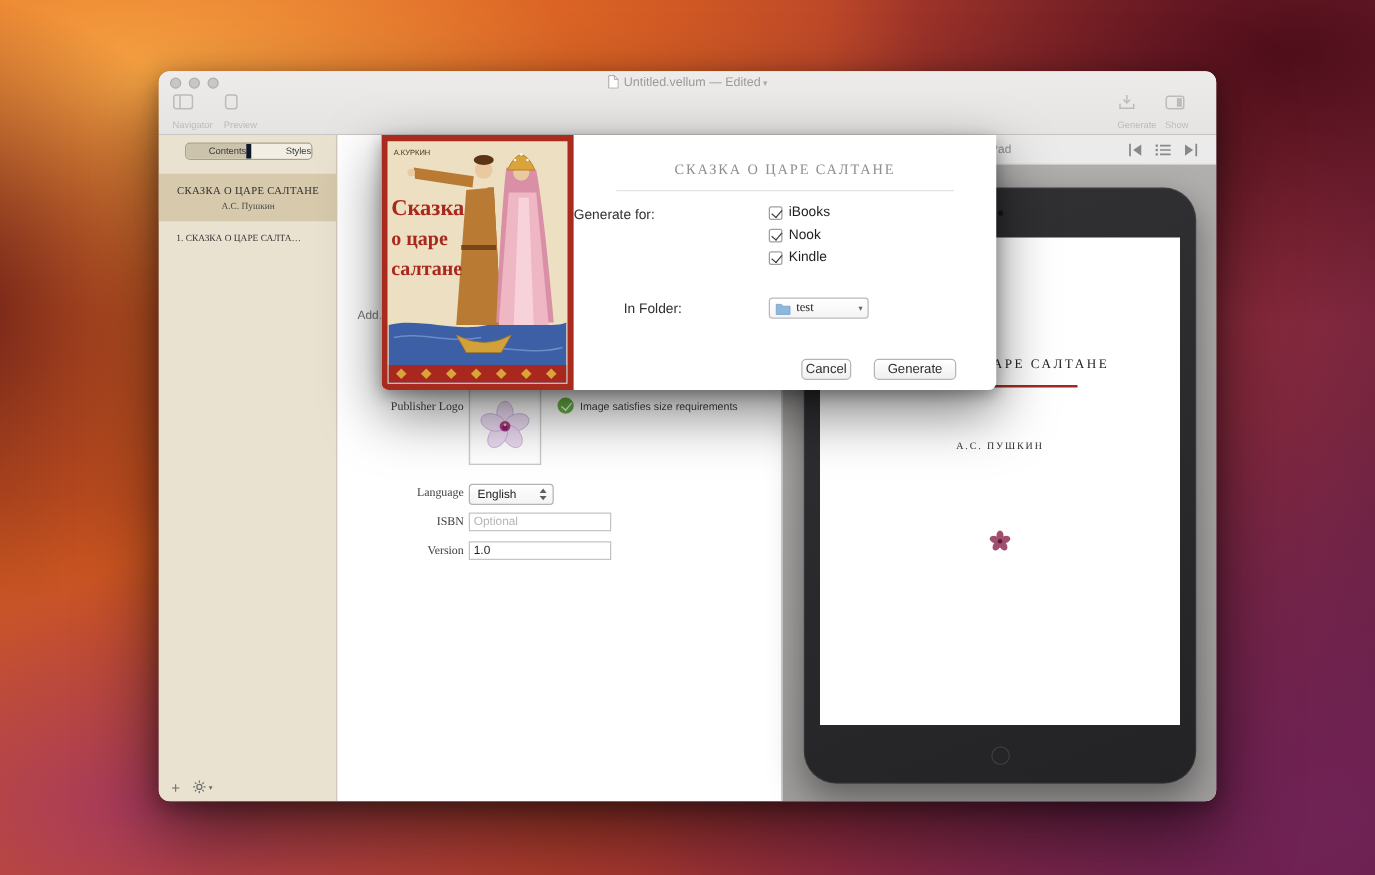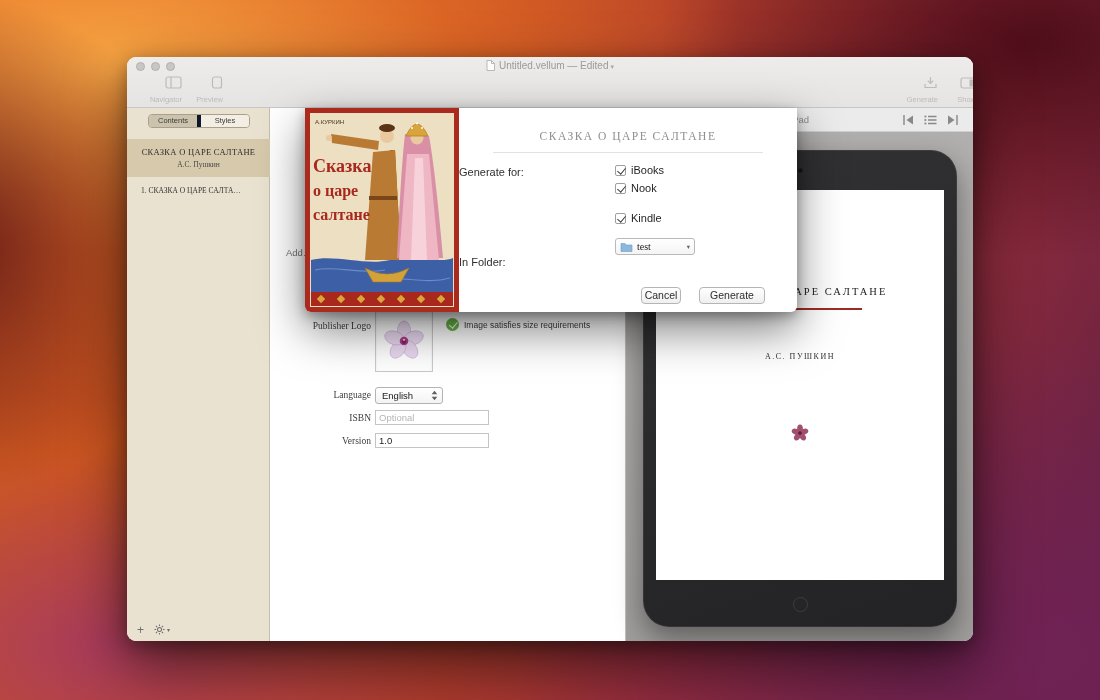--- a/index.html
+++ b/index.html
@@ -26,33 +26,33 @@
     background:linear-gradient(#eeecea,#e6e4e2); border-bottom:1px solid #c9c7c5; }
 
   .traffic { position:absolute; left:9px; top:5px; display:flex; gap:6px; }
   .tl { width:9px; height:9px; border-radius:50%; background:#c9c7c4; border:.5px solid #b0aeac; }
 
   .win-title { position:absolute; left:0; right:0; top:3px; text-align:center;
     font-size:10px; color:#9a9a9a; }
   .win-title .tchev { font-size:7px; color:#a8a8a8; margin-left:2px; }
   .doc-ic { display:inline-block; vertical-align:-2px; margin-right:4px; }
 
-  .tb-btn { position:absolute; top:18px; width:44px; text-align:right; color:#bdbbb9; }
+  .tb-btn { position:absolute; top:18px; width:44px; text-align:left; color:#bdbbb9; }
   .tb-btn .lbl { display:block; font-size:7.5px; margin-top:2px; }
   .tb-btn svg { display:inline-block; }
 
   
   .win-body { position:absolute; left:0; top:51px; right:0; bottom:0; }
 
   
   .sidebar { position:absolute; left:0; top:0; bottom:0; width:143px;
     background:#eae2d1; border-right:1px solid #c6bfae; }
   .seg { position:absolute; left:21px; top:6px; width:102px; height:14px; display:flex;
     border:1px solid #a99f8c; border-radius:4px; overflow:hidden; font-size:7.5px; }
-  .seg-cell { flex:1; text-align:center; line-height:12px; color:#3a3a3a; background:#f2eee3; }
+  .seg-cell { flex:1; text-align:right; line-height:12px; color:#3a3a3a; background:#f2eee3; }
   .seg-cell.sel { background:#ccc3ad; }
   .seg-cell + .seg-cell { border-left:4px solid #0f172a; }
   .book-head { position:absolute; left:0; top:31px; width:143px; height:38px;
     background:#d6c9ac; text-align:center; padding-top:8px;
     font-family:"Liberation Serif", serif; }
   .book-head .bt { font-size:8.5px; letter-spacing:.3px; color:#2e2e2e; }
   .book-head .ba { font-size:7.5px; color:#4a4a4a; margin-top:3px; }
   .chapter-row { position:absolute; left:0; top:76px; width:143px; height:14px;
     font-family:"Liberation Serif", serif; font-size:7.5px; color:#333;
     line-height:14px; padding-left:14px; white-space:nowrap; overflow:hidden; }
@@ -366,26 +366,26 @@
       <div class="sh-label" style="top:58px;">Generate for:</div>
 
       <div class="target-row" style="top:56px;">
         <span class="checkbox"></span>
         <span class="t-lbl">iBooks</span>
       </div>
       <div class="target-row" style="top:74px;">
         <span class="checkbox"></span>
         <span class="t-lbl">Nook</span>
       </div>
-      <div class="target-row" style="top:104px;">
+      <div class="target-row" style="top:92px;">
         <span class="checkbox"></span>
         <span class="t-lbl">Kindle</span>
       </div>
 
-      <div class="sh-label" style="top:148px;">In Folder:</div>
+      <div class="sh-label" style="top:133px;padding-left:40px;">In Folder:</div>
       <div class="folder-popup">
         <svg width="13" height="10" viewBox="0 0 13 10">
             <path d="M1,1.5 h4 l1.5,1.5 H12 v6.5 H1 Z" fill="#8db8dd" stroke="#6f9cc4" stroke-width=".6"></path>
           </svg>
         <span class="f-txt">test</span>
         <span class="f-chev">▾</span>
       </div>
 
       <div class="mac-btn cancel-btn">Cancel</div>
       <div class="mac-btn generate-btn">Generate</div>

